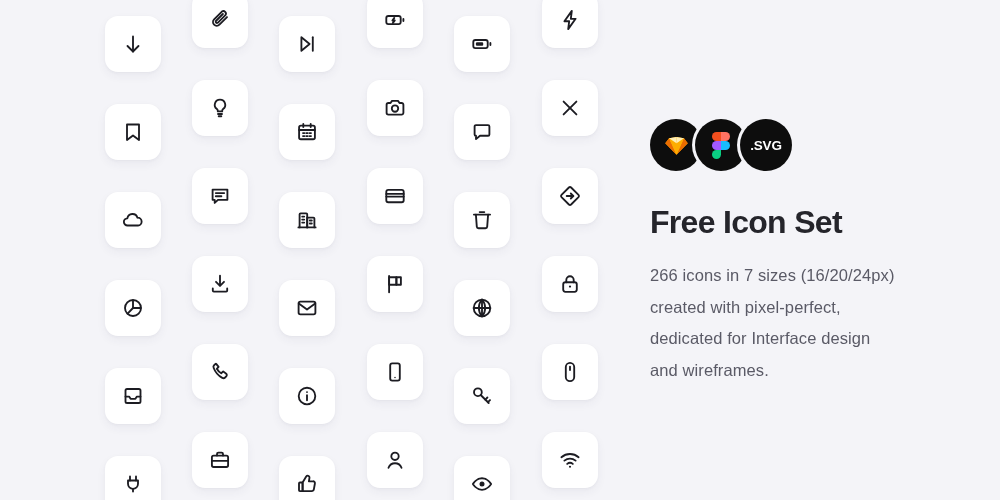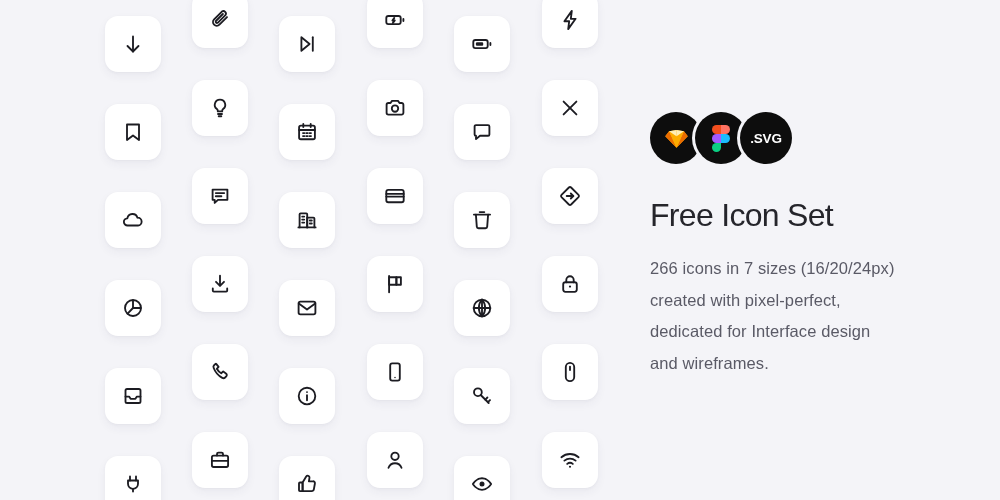--- a/index.html
+++ b/index.html
@@ -60,21 +60,21 @@
     stroke-width: 1.85;
     stroke-linecap: round;
     stroke-linejoin: round;
     fill: none;
   }
 
   
   #info-panel {
     position: absolute;
     left: 650px;
-    top: 9px;
+    top: 16px;
     width: 320px;
     height: 376px;
   }
 
   #badge-row {
     position: absolute;
     left: 0;
     top: 103px;
     display: flex;
     align-items: center;
@@ -103,21 +103,21 @@
     font-weight: bold;
     letter-spacing: -0.2px;
     font-family: "Liberation Sans", sans-serif;
   }
 
   #panel-title {
     position: absolute;
     left: 0;
     top: 188px;
     font-size: 32px;
-    font-weight: normal;
+    font-weight: bold;
     color: #25252b;
     letter-spacing: -0.7px;
     white-space: nowrap;
   }
 
   #panel-description {
     position: absolute;
     left: 0;
     top: 244px;
     width: 250px;

